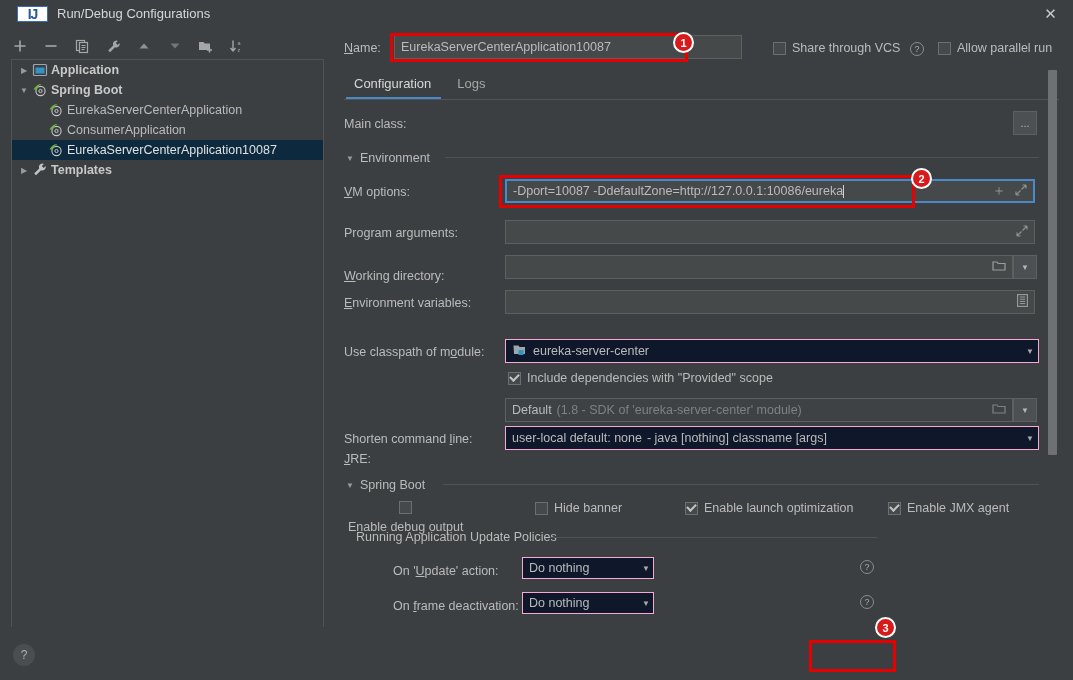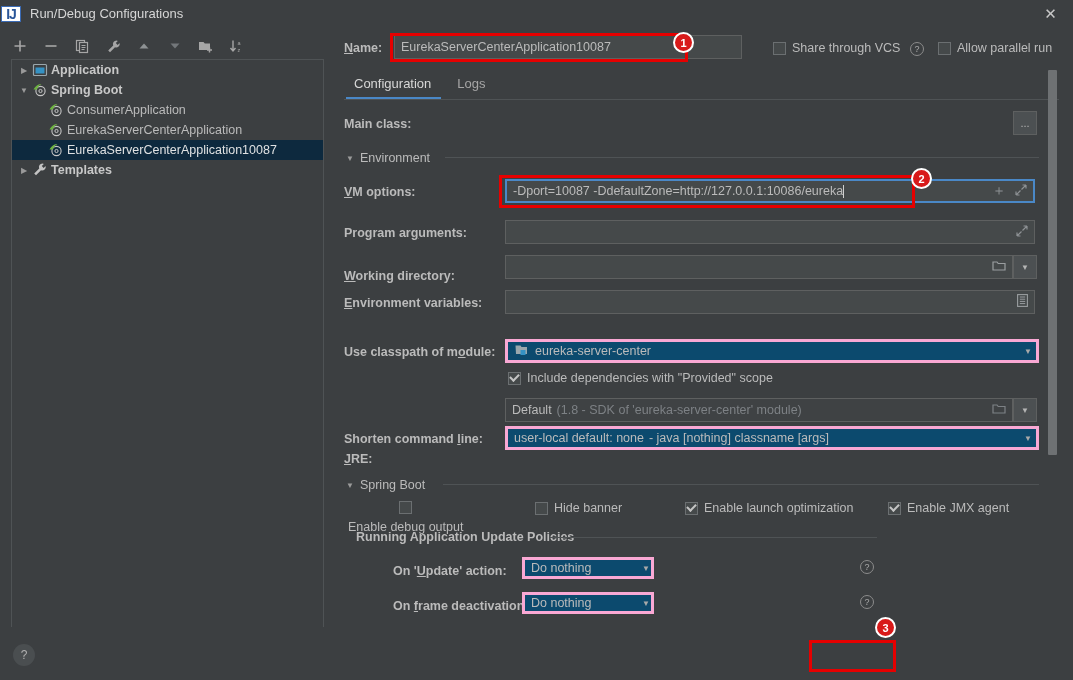--- a/index.html
+++ b/index.html
@@ -21,22 +21,22 @@
   
   #titlebar {
     position: absolute;
     left: 0; top: 0;
     width: 1073px; height: 27px;
     background: #3c3f41;
     display: flex;
     align-items: center;
   }
   #titlebar .ij-logo {
-    width: 20px; height: 16px;
-    margin-left: 1px;
+    width: 31px; height: 16px;
+    margin-left: 17px;
     background: #ffffff;
     border: 1px solid #3b6bb5;
     box-sizing: border-box;
     position: relative;
     font-size: 14px;
     color: #2a5699;
     font-family: "Liberation Sans", sans-serif;
     font-weight: bold;
     line-height: 14px;
     text-align: center;
@@ -117,21 +117,20 @@
     position: absolute;
     left: 330px; top: 27px;
     width: 743px; height: 600px;
   }
 
   .row { position: absolute; }
   .flabel {
     font-size: 12.5px;
     color: #bbbbbb;
     white-space: nowrap;
-    font-weight: bold;
   }
   .flabel u { text-decoration: underline; }
 
   .field {
     background: #45494a;
     border: 1px solid #5e6060;
     box-sizing: border-box;
     height: 24px;
     display: flex;
     align-items: center;
@@ -223,22 +222,22 @@
     display: flex;
     align-items: center;
     gap: 6px;
     font-size: 12.5px;
     color: #bbbbbb;
     white-space: nowrap;
   }
 
   
   .combo {
-    background: #0c4a6e;
-    border: 3px solid #f9a8d4;
+    background: #0f172a;
+    border: 1px solid #f9a8d4;
     box-sizing: border-box;
     height: 24px;
     display: flex;
     align-items: center;
     padding: 0 4px 0 6px;
     font-size: 12.5px;
     color: #bbbbbb;
     white-space: nowrap;
     overflow: hidden;
   }
@@ -399,32 +398,32 @@
     </div>
 
     <div class="tree-row indent-2">
       <span class="ico">
         <svg width="16" height="16" viewBox="0 0 16 16">
           <circle cx="8.5" cy="9" r="4.6" fill="none" stroke="#c6c6c6" stroke-width="1.1"></circle>
           <circle cx="8.5" cy="9" r="1.6" fill="none" stroke="#c6c6c6" stroke-width="1"></circle>
           <path d="M1.5 7.5c2.5-4.5 6-5.5 8-5.5-3 1.5-4 3.5-4.5 5.5z" fill="#6db33f"></path>
         </svg>
       </span>
-      <span class="tlabel">ConsumerApplication</span>
+      <span class="tlabel">EurekaServerCenterApplication</span>
     </div>
 
     <div class="tree-row indent-2">
       <span class="ico">
         <svg width="16" height="16" viewBox="0 0 16 16">
           <circle cx="8.5" cy="9" r="4.6" fill="none" stroke="#c6c6c6" stroke-width="1.1"></circle>
           <circle cx="8.5" cy="9" r="1.6" fill="none" stroke="#c6c6c6" stroke-width="1"></circle>
           <path d="M1.5 7.5c2.5-4.5 6-5.5 8-5.5-3 1.5-4 3.5-4.5 5.5z" fill="#6db33f"></path>
         </svg>
       </span>
-      <span class="tlabel">EurekaServerCenterApplication</span>
+      <span class="tlabel">ConsumerApplication</span>
     </div>
 
     <div class="tree-row indent-2 selected sel-label">
       <span class="ico">
         <svg width="16" height="16" viewBox="0 0 16 16">
           <circle cx="8.5" cy="9" r="4.6" fill="none" stroke="#c6c6c6" stroke-width="1.1"></circle>
           <circle cx="8.5" cy="9" r="1.6" fill="none" stroke="#c6c6c6" stroke-width="1"></circle>
           <path d="M1.5 7.5c2.5-4.5 6-5.5 8-5.5-3 1.5-4 3.5-4.5 5.5z" fill="#6db33f"></path>
         </svg>
       </span>

